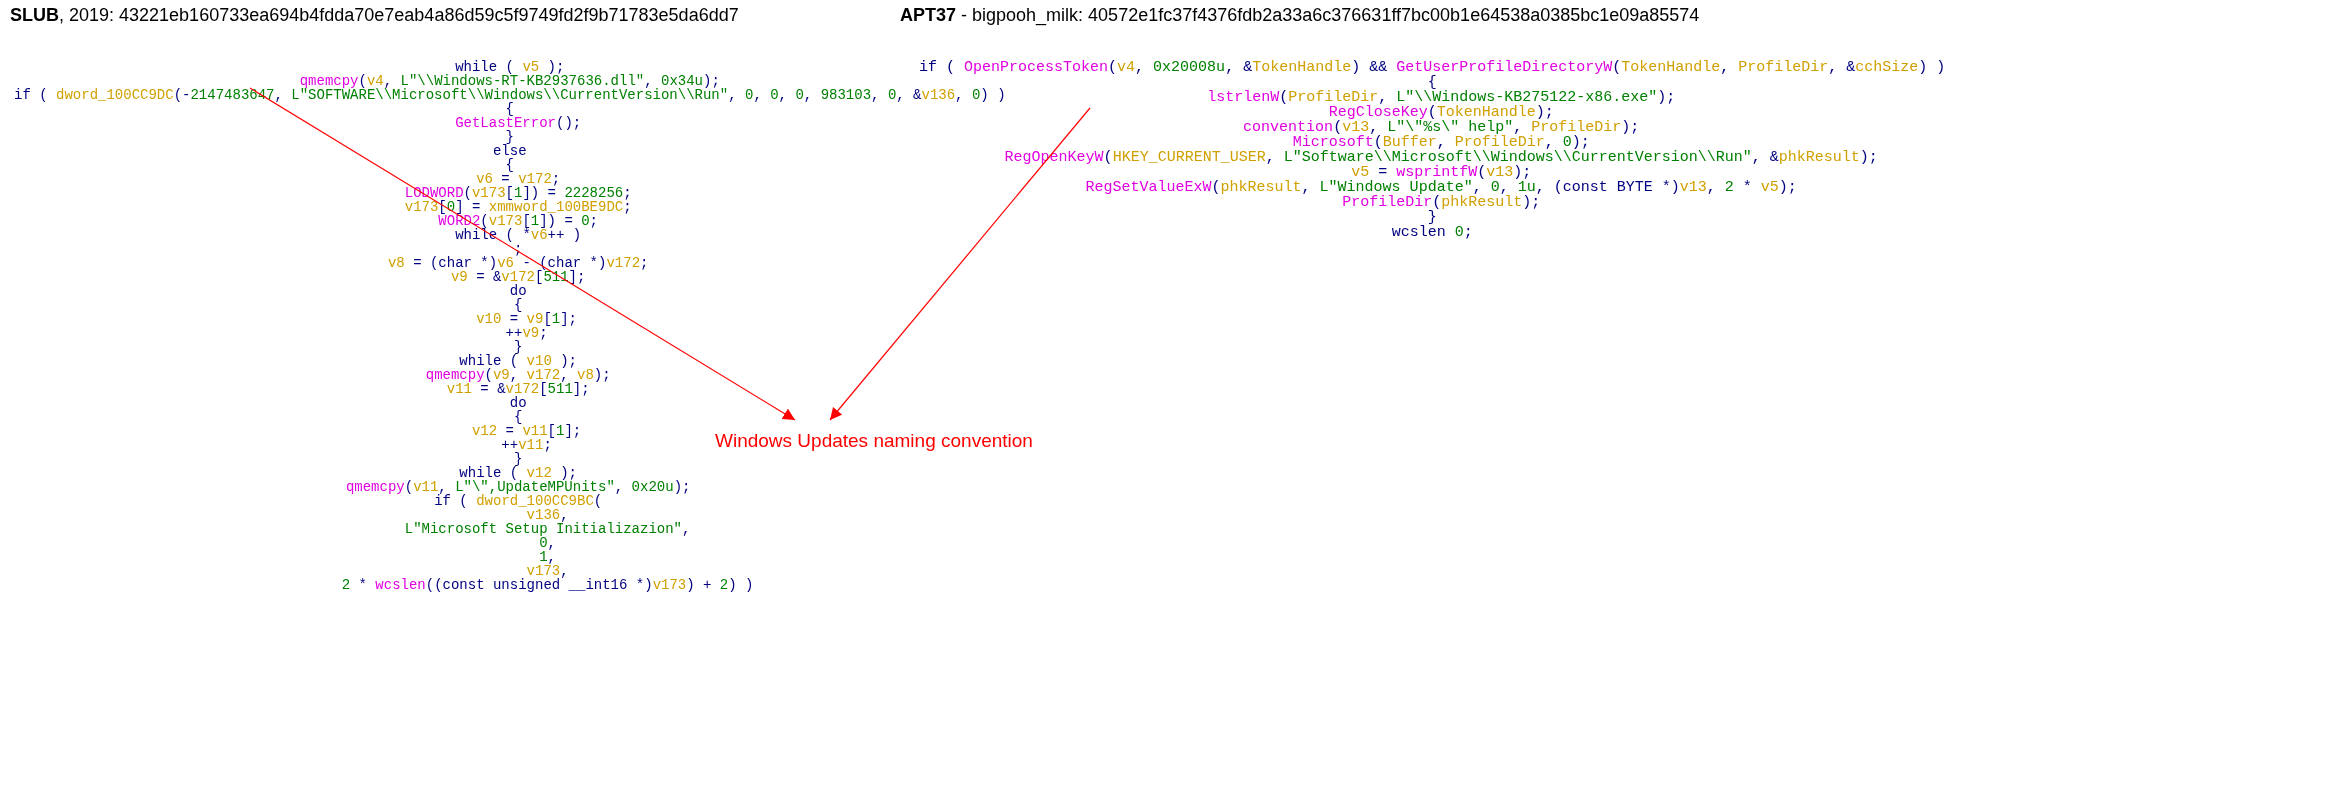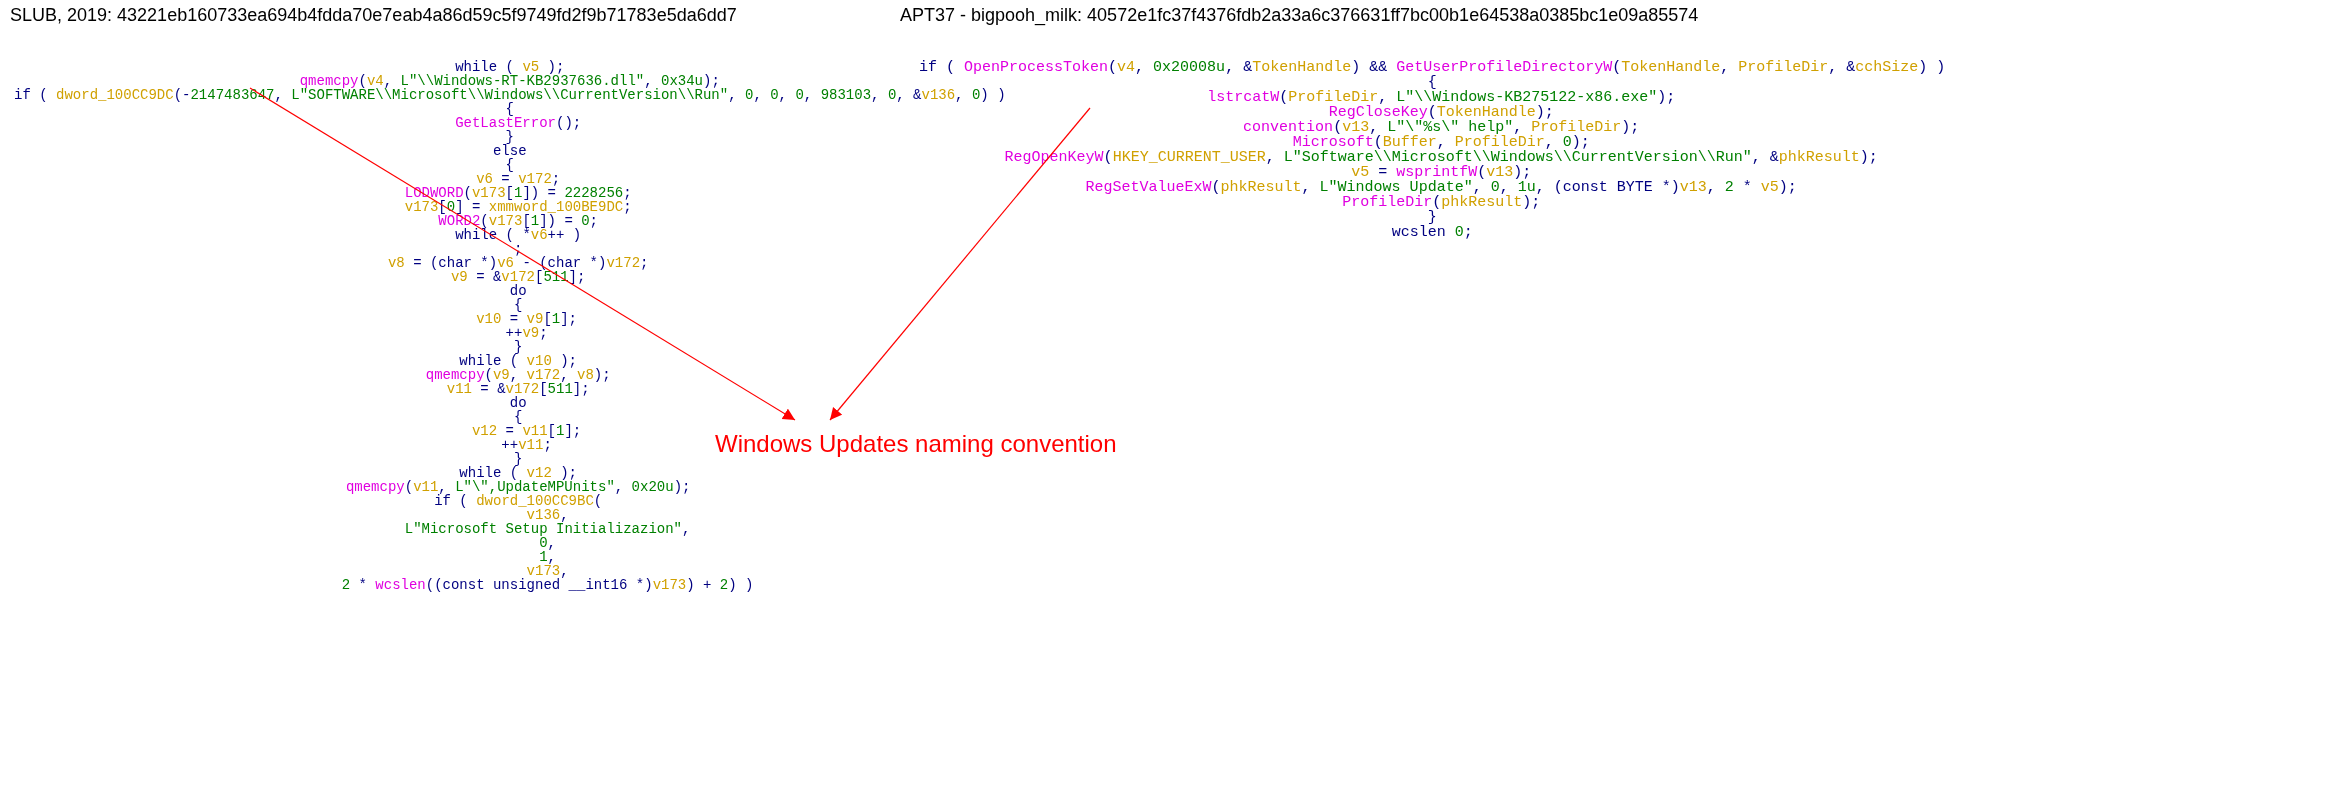--- a/index.html
+++ b/index.html
@@ -11,21 +11,21 @@
     height: 799px;
     position: relative;
     overflow: hidden;
   }
   .heading {
     position: absolute;
     font-size: 18px;
     color: #000;
     white-space: nowrap;
   }
-  .heading b { font-weight: 400; }
+  .heading b { font-weight: 700; }
 
   pre.code {
     position: absolute;
     margin: 4px;
     font-family: Consolas, "Courier New", monospace;
     font-size: 14px;
     line-height: 14px;
     color: #000080;
     white-space: pre;
     text-align: center;
@@ -36,21 +36,21 @@
   .k { color: #000080; }      
   .fn { color: #e000e0; }     
   .var { color: #d0a000; }    
   .str { color: #008000; }    
   .num { color: #008000; }
 
   .annotation {
     position: absolute;
     color: #ff0000;
     font-family: "Segoe UI", Arial, sans-serif;
-    font-size: 24px;
+    font-size: 19px;
     white-space: nowrap;
   }
 
   svg.arrows {
     position: absolute;
     left: 0; top: 0;
     width: 2328px;
     height: 799px;
     pointer-events: none;
   }
@@ -101,21 +101,21 @@
          <span class="var">v136</span><span>,</span>
          <span class="str">L"Microsoft Setup Initializazion"</span><span>,</span>
          <span class="num">0</span><span>,</span>
          <span class="num">1</span><span>,</span>
          <span class="var">v173</span><span>,</span>
          <span class="num">2</span><span> * </span><span class="fn">wcslen</span><span>((</span><span class="k">const unsigned __int16</span><span> *)</span><span class="var">v173</span><span>) + </span><span class="num">2</span><span>) )</span>
 </pre>
 
 <pre class="code right" style="left:915px; top:56px;"><span class="k">if</span><span> ( </span><span class="fn">OpenProcessToken</span><span>(</span><span class="var">v4</span><span>, </span><span class="num">0x20008u</span><span>, &amp;</span><span class="var">TokenHandle</span><span>) &amp;&amp; </span><span class="fn">GetUserProfileDirectoryW</span><span>(</span><span class="var">TokenHandle</span><span>, </span><span class="var">ProfileDir</span><span>, &amp;</span><span class="var">cchSize</span><span>) )</span>
 <span>{</span>
-  <span class="fn">lstrcatW</span><span>(</span><span class="var">ProfileDir</span><span>, </span><span class="str">L"\\Windows-KB275122-x86.exe"</span><span>);</span>
+  <span class="fn">lstrlenW</span><span>(</span><span class="var">ProfileDir</span><span>, </span><span class="str">L"\\Windows-KB275122-x86.exe"</span><span>);</span>
   <span class="fn">RegCloseKey</span><span>(</span><span class="var">TokenHandle</span><span>);</span>
   <span class="fn">convention</span><span>(</span><span class="var">v13</span><span>, </span><span class="str">L"\"%s\" help"</span><span>, </span><span class="var">ProfileDir</span><span>);</span>
   <span class="fn">Microsoft</span><span>(</span><span class="var">Buffer</span><span>, </span><span class="var">ProfileDir</span><span>, </span><span class="num">0</span><span>);</span>
   <span class="fn">RegOpenKeyW</span><span>(</span><span class="var">HKEY_CURRENT_USER</span><span>, </span><span class="str">L"Software\\Microsoft\\Windows\\CurrentVersion\\Run"</span><span>, &amp;</span><span class="var">phkResult</span><span>);</span>
   <span class="var">v5</span><span> = </span><span class="fn">wsprintfW</span><span>(</span><span class="var">v13</span><span>);</span>
   <span class="fn">RegSetValueExW</span><span>(</span><span class="var">phkResult</span><span>, </span><span class="str">L"Windows Update"</span><span>, </span><span class="num">0</span><span>, </span><span class="num">1u</span><span>, (</span><span class="k">const BYTE</span><span> *)</span><span class="var">v13</span><span>, </span><span class="num">2</span><span> * </span><span class="var">v5</span><span>);</span>
   <span class="fn">ProfileDir</span><span>(</span><span class="var">phkResult</span><span>);</span>
 <span>}</span>
 <span class="k">wcslen</span><span> </span><span class="num">0</span><span>;</span>
 </pre>

